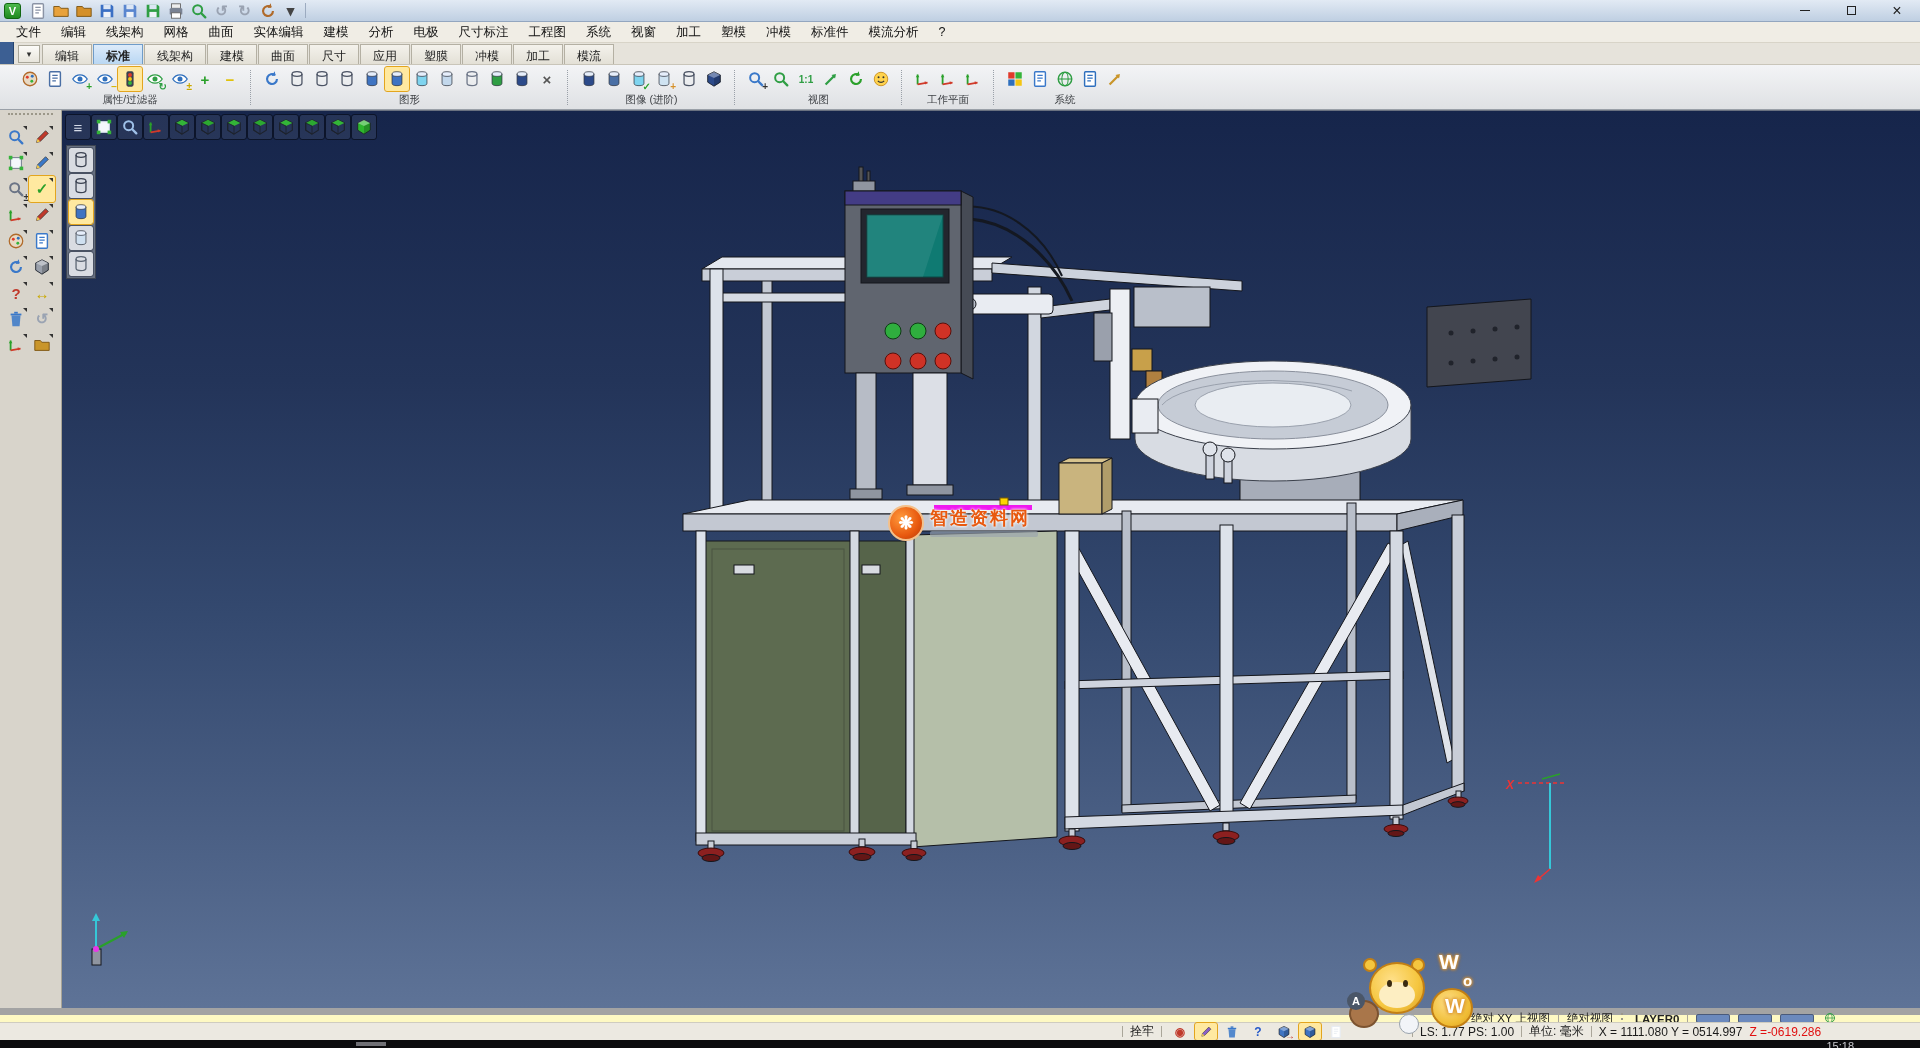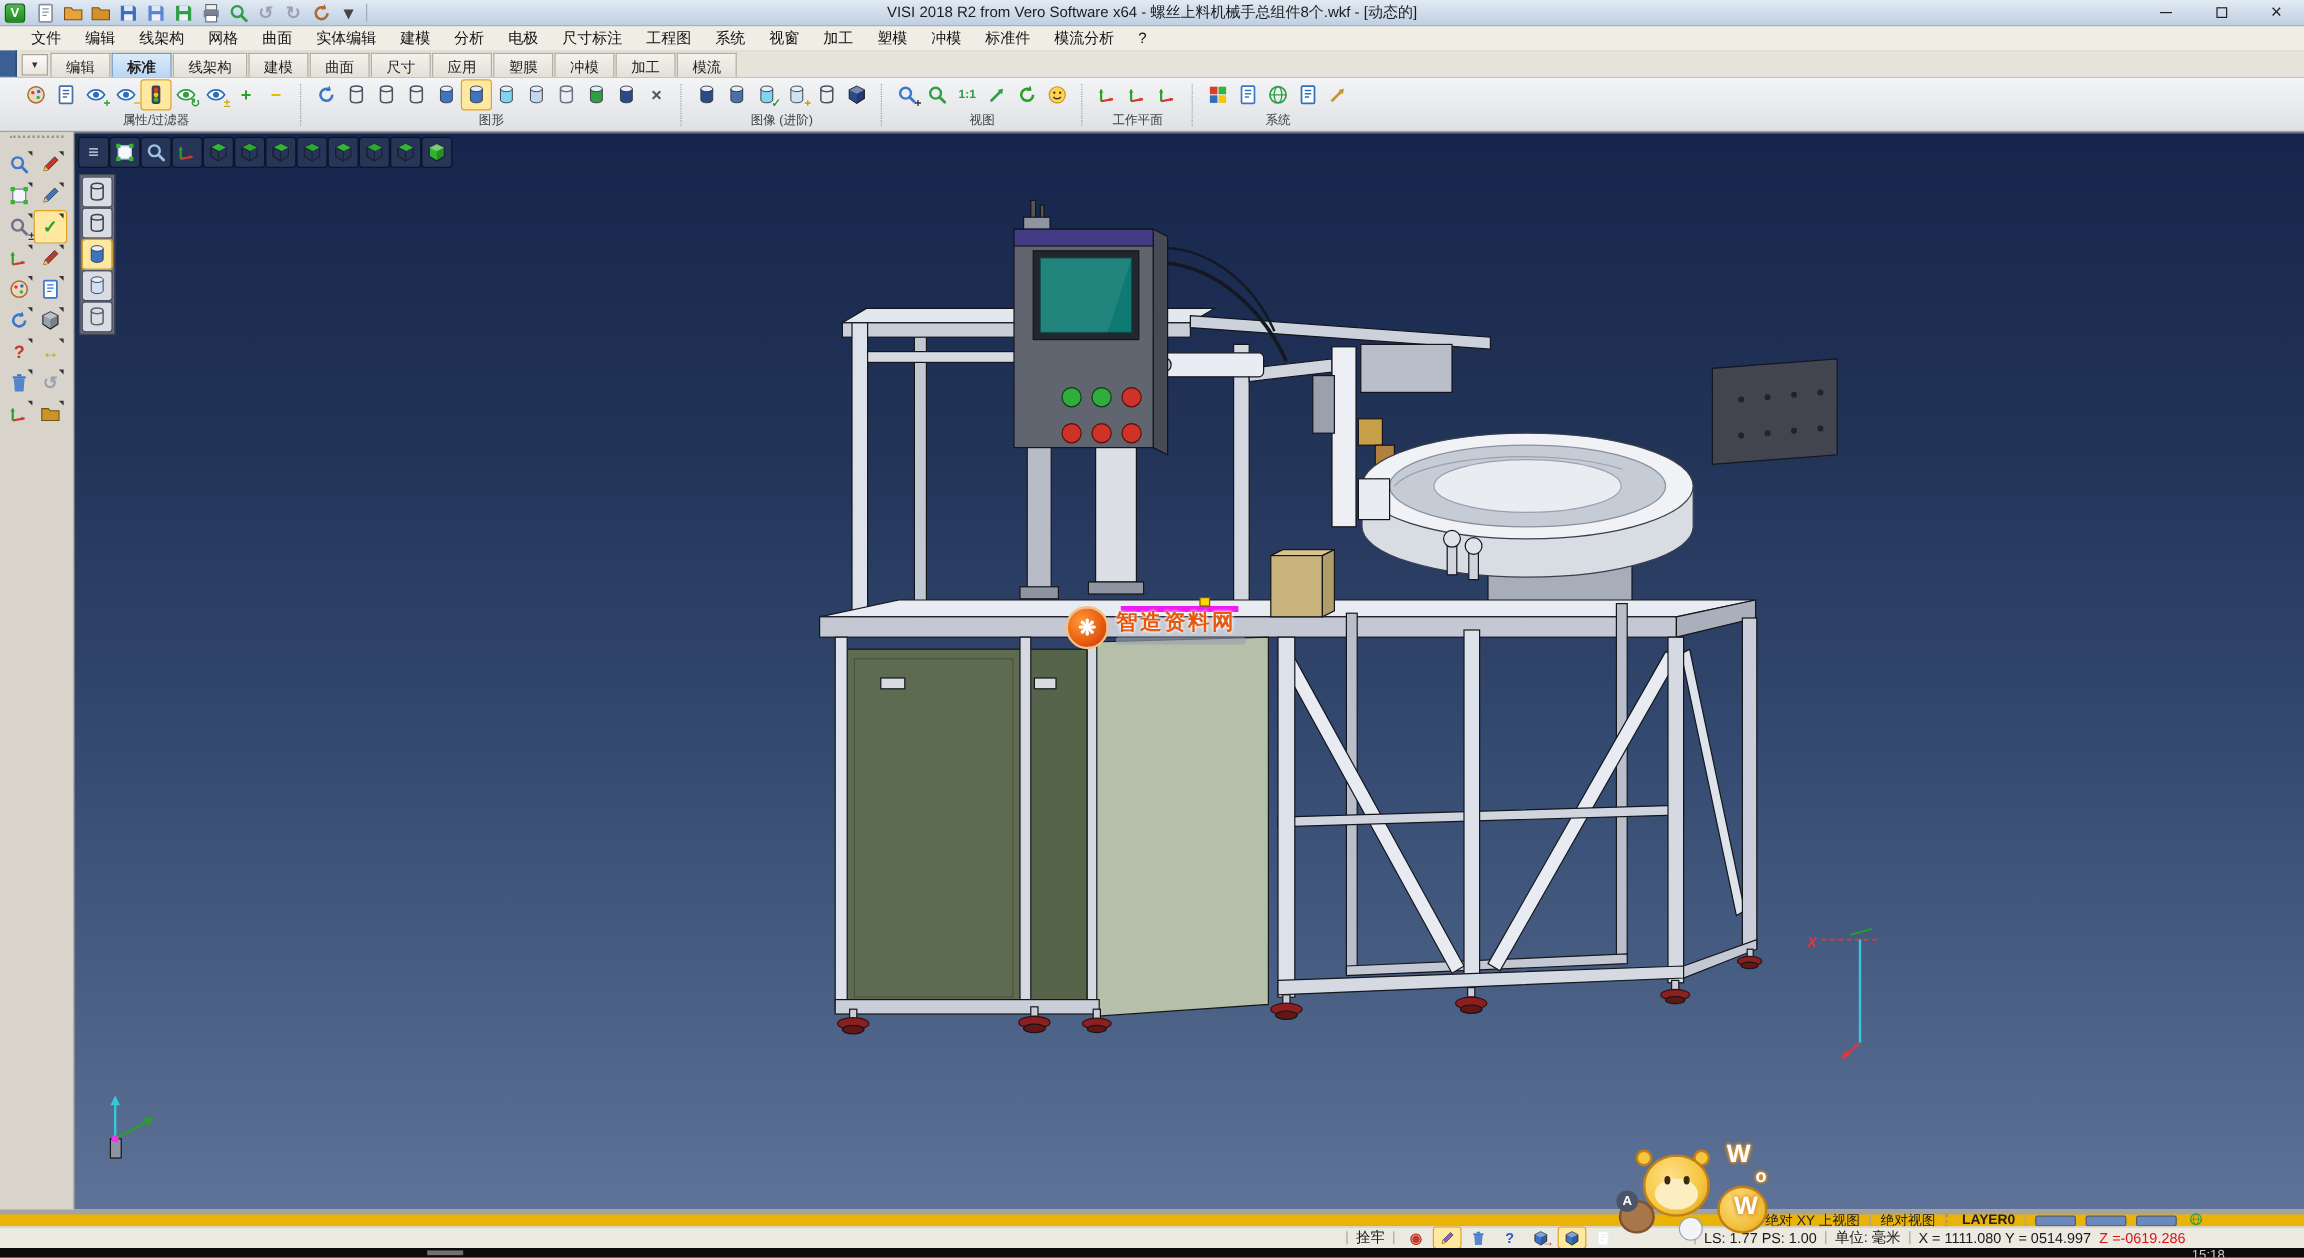--- a/index.html
+++ b/index.html
@@ -17,21 +17,21 @@
   .qat .tbi { width:21px; height:19px; }
   .qat-sep { width:1px; height:15px; background:#9cabc0; margin:0 4px; }
   .wtitle { position:absolute; left:0; right:0; text-align:center; font-size:12.5px; color:#1c1c1c; pointer-events:none; }
   .wcontrols { margin-left:auto; display:flex; height:22px; }
   .wbtn { width:46px; height:22px; display:flex; align-items:center; justify-content:center; color:#222; font-size:14px; }
   .ic-min { width:10px; height:1px; background:#222; display:block; }
   .ic-max { width:9px; height:9px; border:1px solid #222; display:block; }
 
   
   .menubar { position:absolute; left:0; top:22px; width:1920px; height:21px;
-    background:#f0ede5; border-bottom:1px solid #d8d4c8; display:flex; align-items:center; padding-left:16px; }
+    background:#f0ede5; border-bottom:1px solid #d8d4c8; display:flex; align-items:center; padding-left:6px; }
   .menu-item { font-size:12.5px; color:#111; padding:2px 10px; cursor:default; }
 
   
   .tabrow { position:absolute; left:0; top:43px; width:1920px; height:22px;
     background:#e6e3db; border-bottom:1px solid #c9c5b9; display:flex; align-items:flex-end; }
   .corner { width:14px; height:22px; background:#3c5f93; border-right:1px solid #24436e; }
   .tab-dd { width:22px; height:18px; margin:0 2px 1px 4px; border:1px solid #a9a699;
     background:linear-gradient(#fcfbf8,#e8e5dc); font-size:9px; color:#333;
     display:flex; align-items:center; justify-content:center; }
   .tabstrip { display:flex; height:20px; }
@@ -104,22 +104,22 @@
     background:radial-gradient(circle at 40% 35%, #ffe08a, #f0bd35 65%, #d99a20); border:2px solid #c27f14; }
   .m-letter { position:absolute; color:#fff; font-weight:bold; font-size:21px;
     text-shadow:0 0 3px #e8a23c,0 0 3px #e8a23c,0 0 4px #b36a12; }
   .m-badge { position:absolute; left:0px; top:44px; width:18px; height:18px; border-radius:50%;
     background:#4a5668; color:#fff; font-size:11px; font-weight:bold;
     display:flex; align-items:center; justify-content:center; border:1px solid #2e3짜644; }
   .m-shirt { position:absolute; left:52px; top:66px; width:20px; height:20px; border-radius:50%;
     background:#f2f4f8; border:1px solid #9aa3ad; }
 
   
-  .statusA { position:absolute; left:0; top:1008px; width:1920px; height:14px; background:#eab308;
-    border-top:4px solid #a3a3a3; display:flex; align-items:center; font-size:11.5px; color:#222; }
+  .statusA { position:absolute; left:0; top:1008px; width:1920px; height:14px; background:#fef9c3;
+    border-top:7px solid #a3a3a3; display:flex; align-items:center; font-size:11.5px; color:#222; }
   .statusA .cluster { display:flex; align-items:center; margin-left:1448px; gap:8px; }
   .statusA .tbi { width:15px; height:13px; font-size:10px; }
   .statusA .isvg { width:12px; height:12px; }
   .ssep { width:1px; height:11px; background:#aaa69a; }
   .dotsep { width:6px; height:11px; border-left:2px dotted #9b978b; }
   .pbar { width:34px; height:9px; border:1px solid #4a5a7a; background:#6b89bd; border-radius:2px; }
   .layer { font-weight:bold; }
 
   .statusB { position:absolute; left:0; top:1022px; width:1920px; height:18px; background:#ece9e1;
     border-top:1px solid #cfccc0; display:flex; align-items:center; font-size:12px; color:#1a1a1a; }
@@ -288,21 +288,20 @@
       <span class="tbi" style="color: rgb(154, 163, 178);">↺</span>
       <span class="tbi" style="color: rgb(154, 163, 178);">↻</span>
       <span class="tbi">
         <svg class="isvg" style="color:#b06a2a">
           <use href="#s-refresh" xlink:href="#s-refresh"></use>
         </svg>
       </span>
       <span class="tbi" style="color: rgb(68, 68, 68);">▾</span>
     </div>
   <div class="qat-sep"></div>
-  <div class="wtitle">VISI 2018 R2 from Vero Software x64 - 螺丝上料机械手总组件8个.wkf - [动态的]</div>
   <div class="wcontrols" style="margin-left:auto;display:flex">
     <div class="wbtn">
         <span class="ic-min"></span>
       </div>
     <div class="wbtn">
         <span class="ic-max"></span>
       </div>
     <div class="wbtn">
         <span style="font-size:16px">×</span>
       </div>

